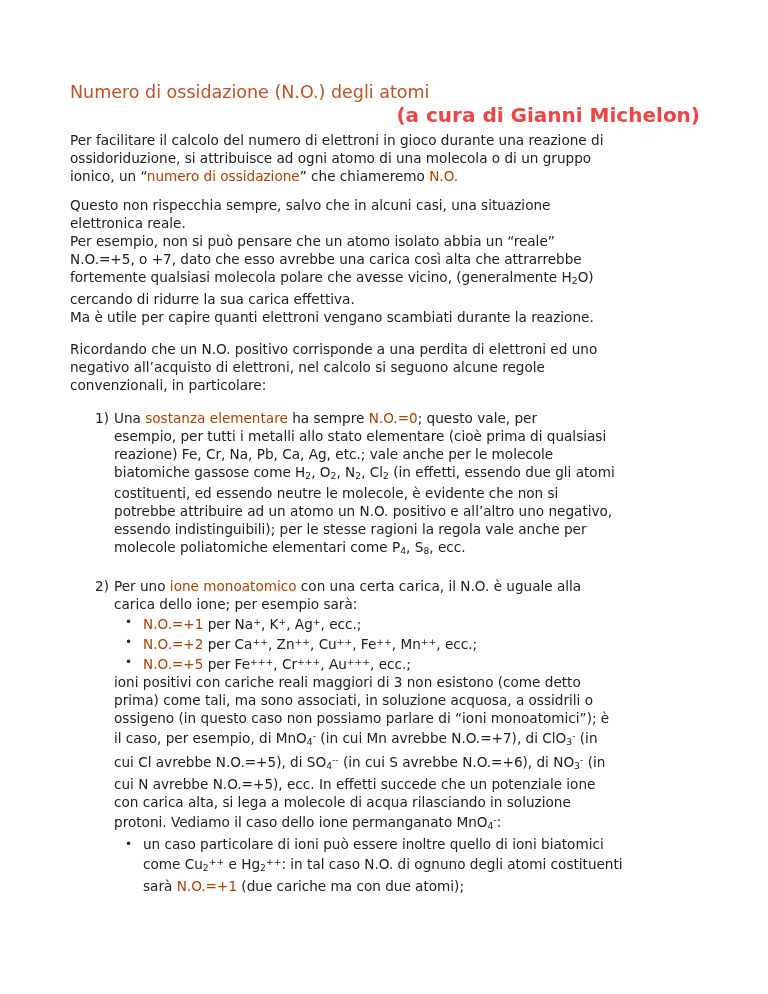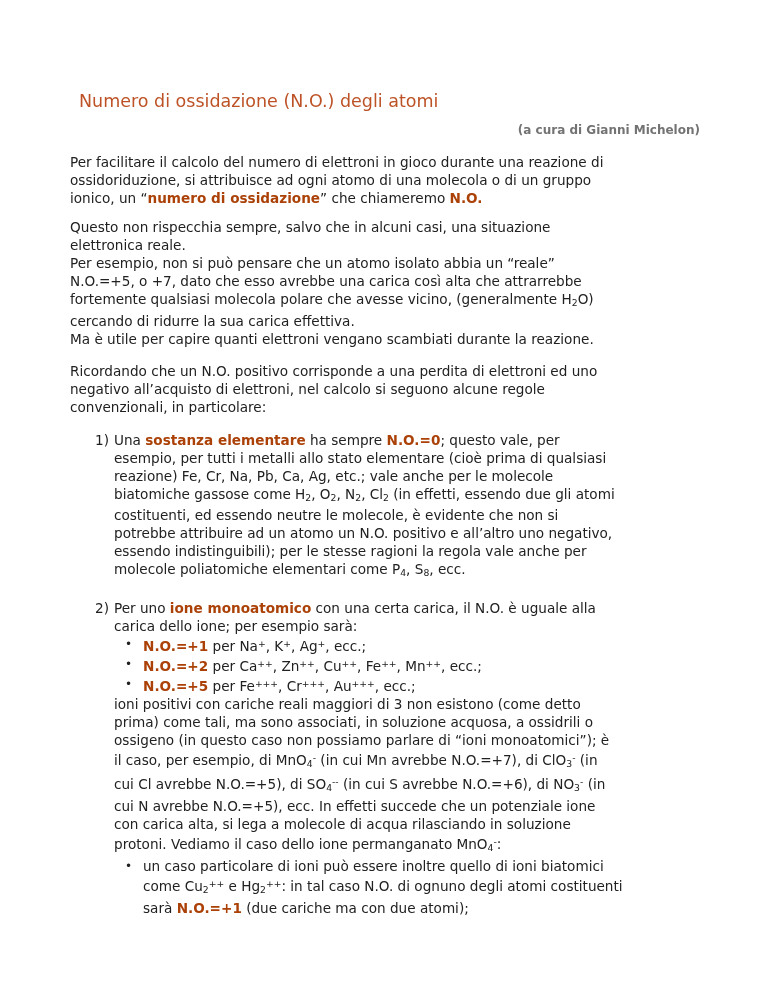--- a/index.html
+++ b/index.html
@@ -20,43 +20,43 @@
   .page{
     box-sizing:border-box;
     width:768px;height:994px;
     padding:82px 68px 0 70px;
   }
   .doc-title{
     font-size:17.5px;
     font-weight:400;
     color:var(--c-title);
     line-height:21px;
-    margin:9px;
+    margin:0;
   }
   .doc-byline{
-    font-size:12px;
+    font-size:20px;
     font-weight:bold;
-    color:#737373;
+    color:#ef4444;
     text-align:right;
     line-height:19px;
     margin-top:3px;
   }
   .doc-body{
-    margin-top:13px;
+    margin-top:6px;
     font-size:13.6px;
     line-height:18px;
     color:var(--c-text);
   }
   .block{position:relative;white-space:nowrap;}
   .block.item{padding-left:44px;}
   .block.item > .marker{position:absolute;left:25px;top:0;}
   .block.bullet{padding-left:73px;}
   .block.bullet > .marker{position:absolute;left:55px;top:0;font-size:12px;}
   .block.cont{padding-left:44px;}
-  .acc{color:var(--c-accent);font-weight:bold;}
+  .acc{color:var(--c-accent);font-weight:normal;}
   .red{color:var(--c-red);}
   .sub{font-size:0.68em;vertical-align:-0.18em;}
   .sup{font-size:0.68em;vertical-align:0.45em;}
 </style>
 </head>
 <body>
 
 <div class="page">
   <h1 class="doc-title">Numero di ossidazione (N.O.) degli atomi</h1>
   <div class="doc-byline">(a cura di Gianni Michelon)</div>

